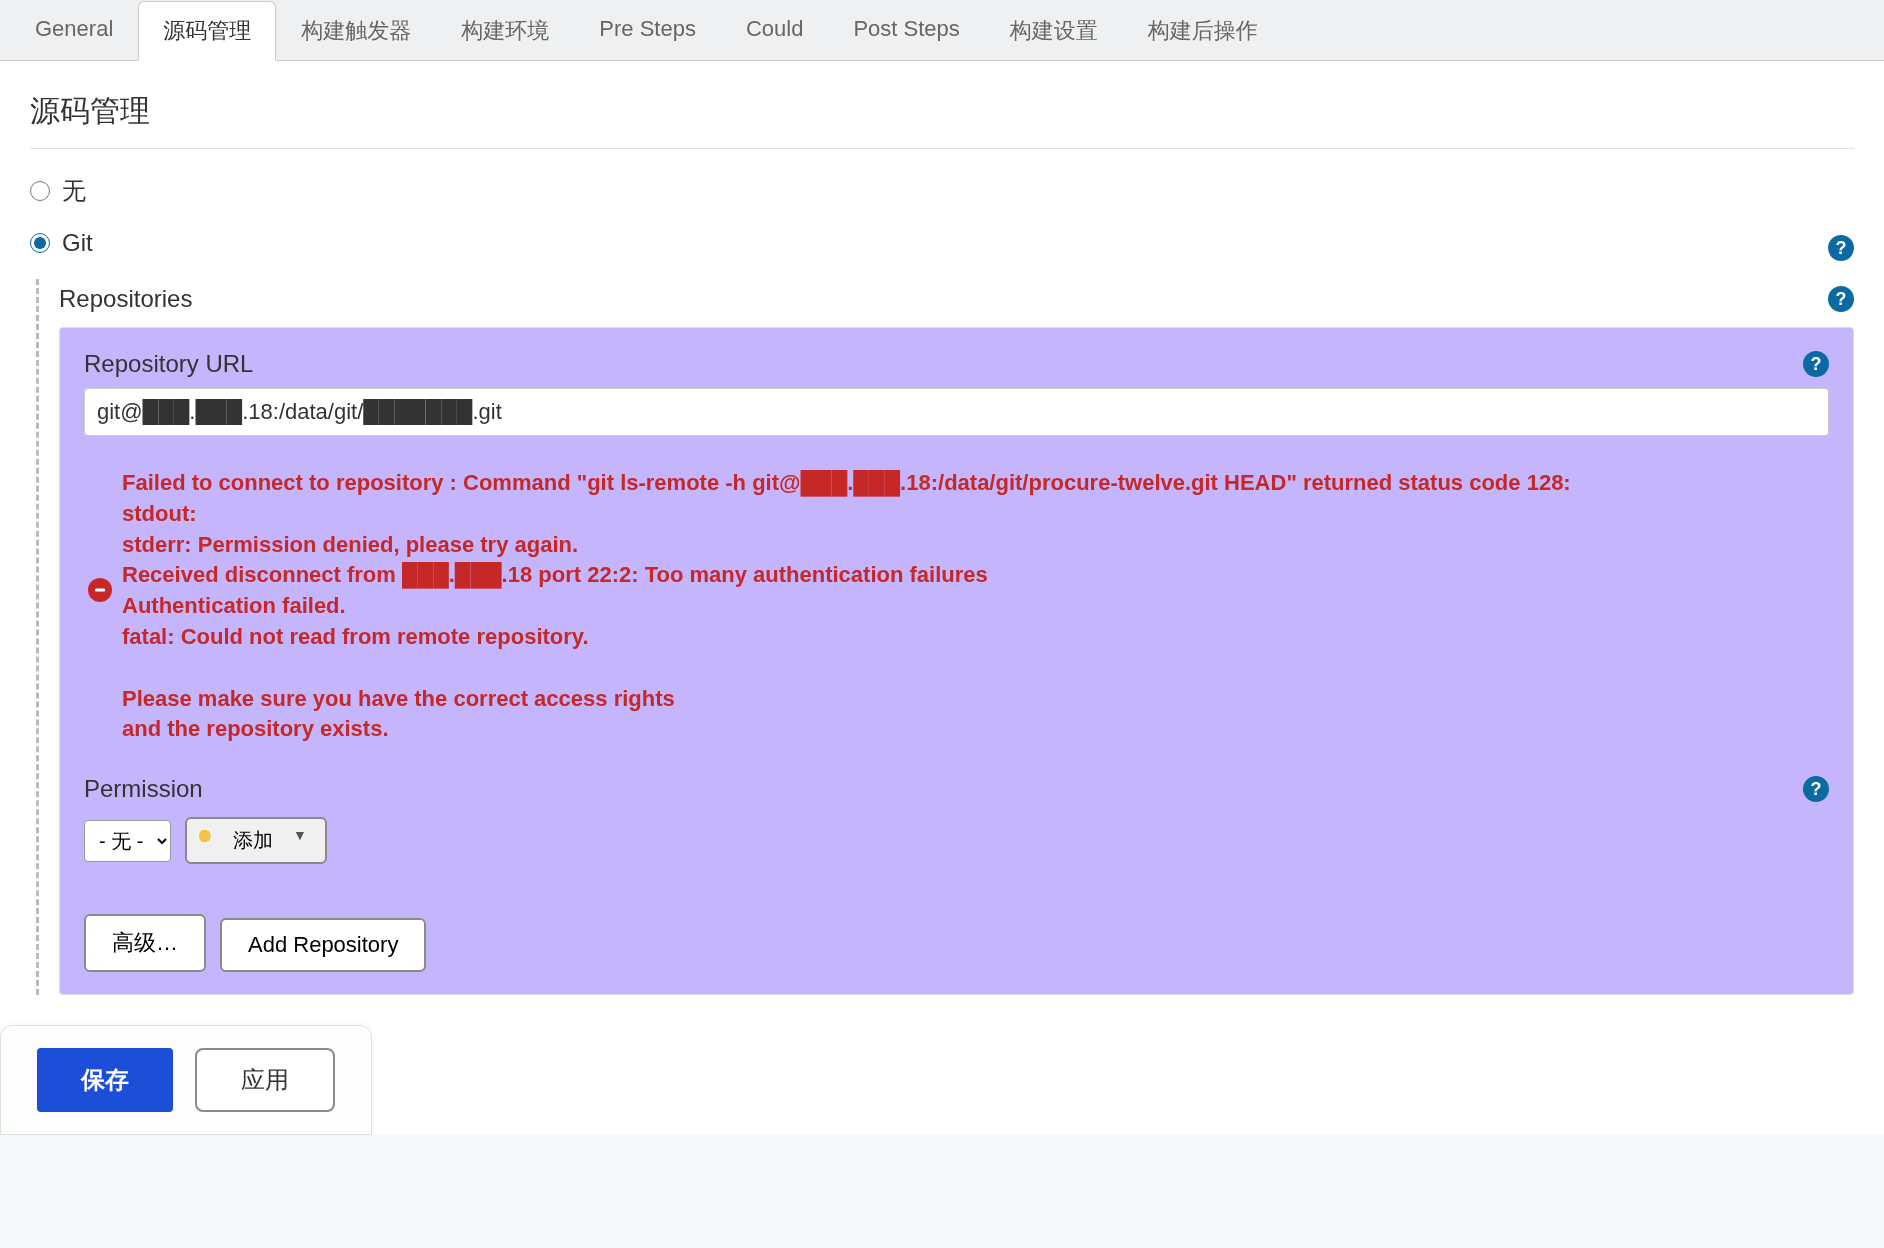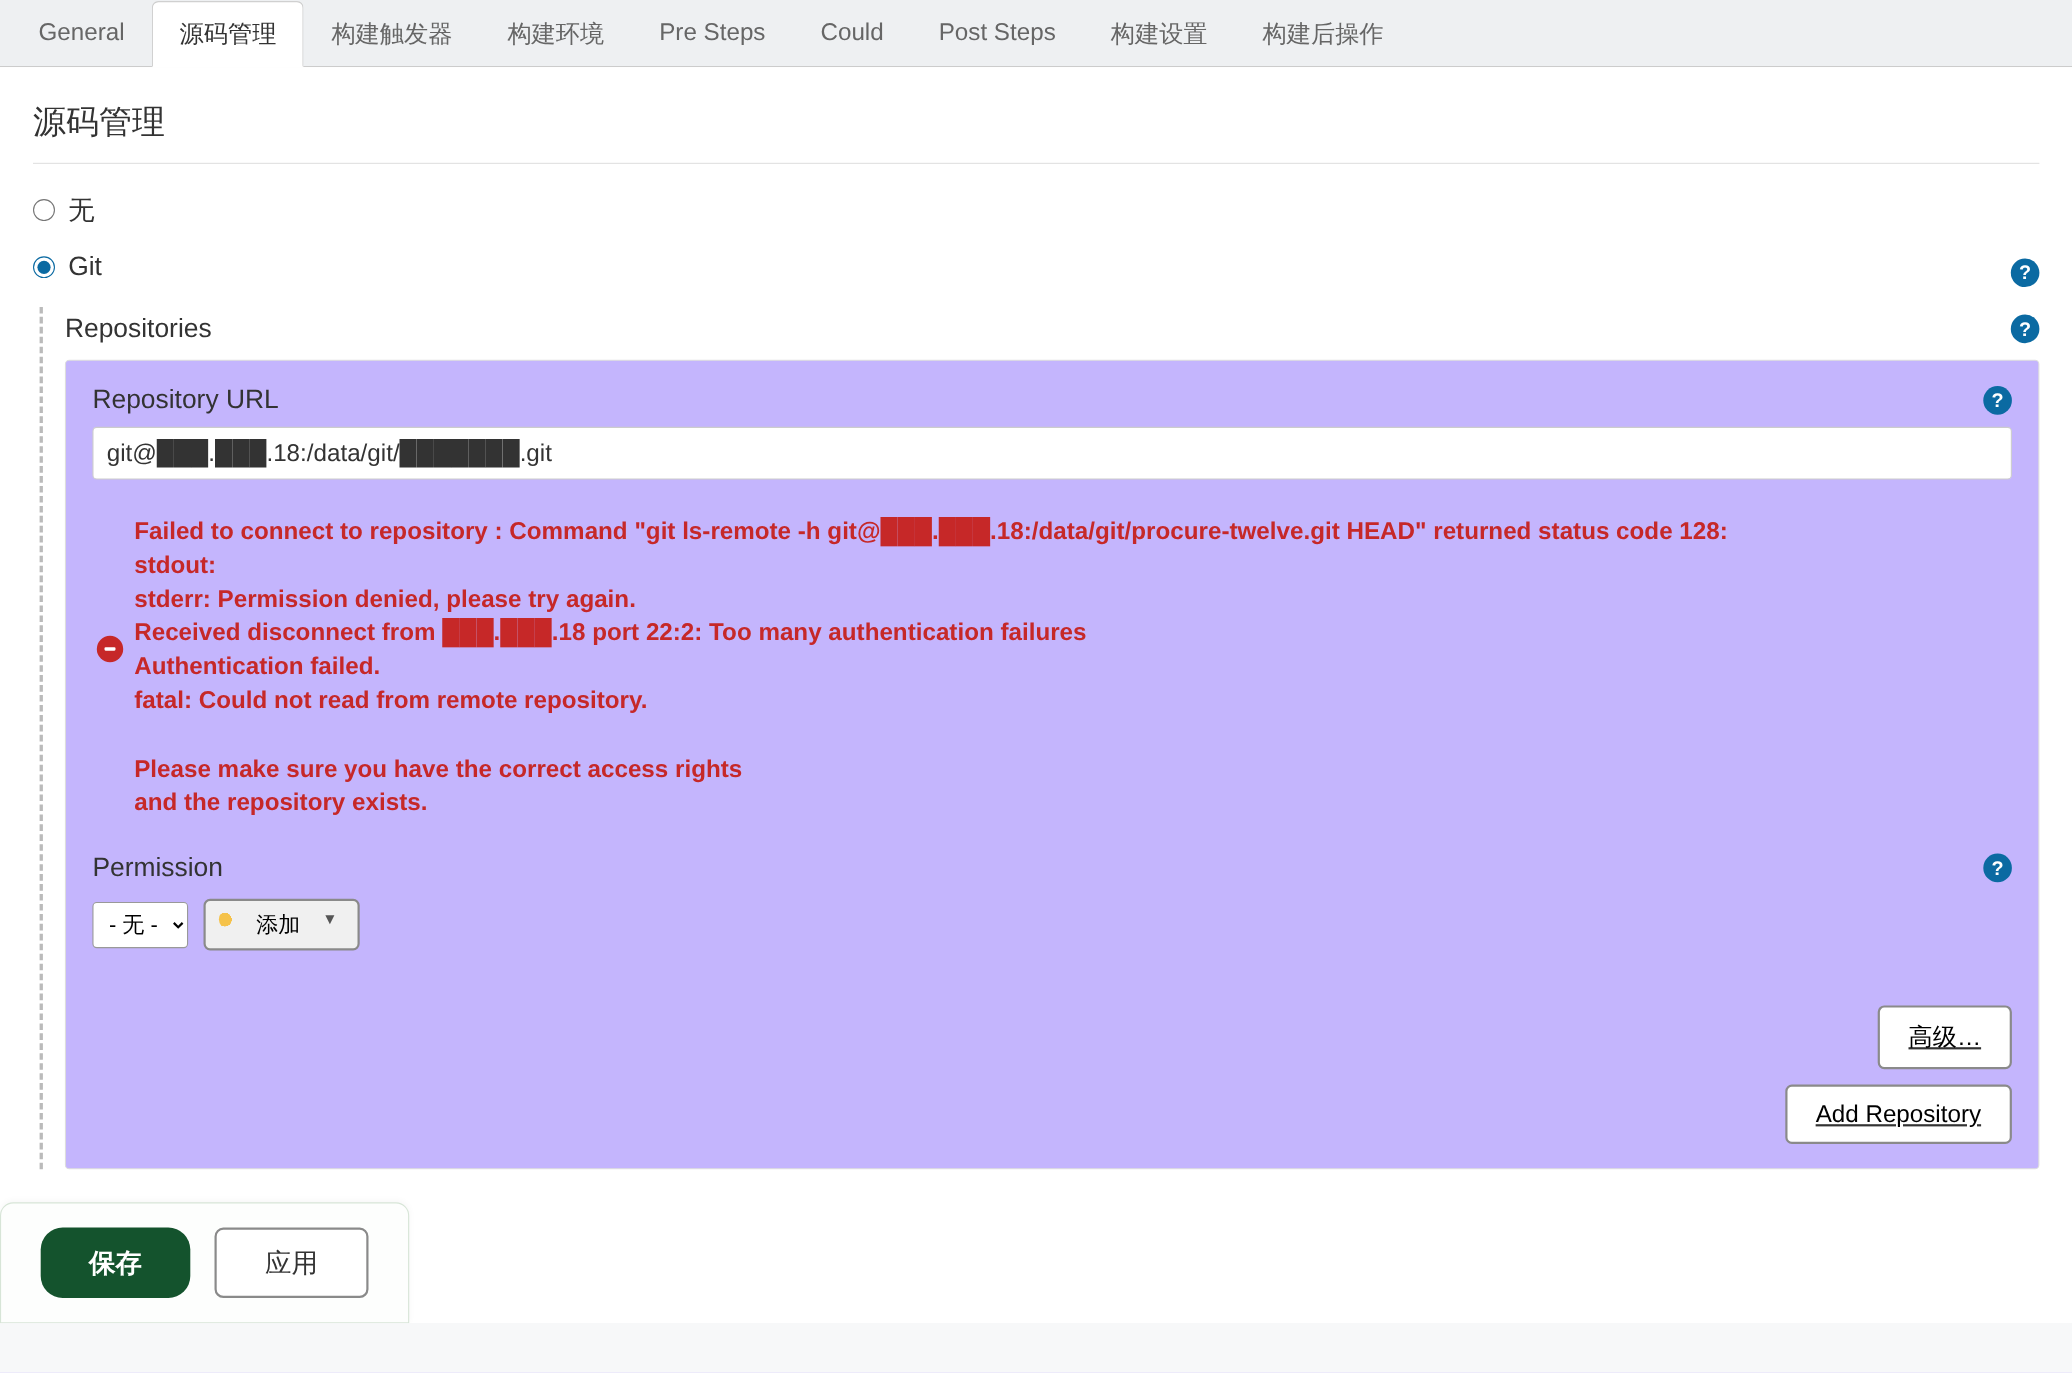--- a/index.html
+++ b/index.html
@@ -177,25 +177,24 @@
     .add-btn .key-icon {
       width: 18px; height: 18px;
       background: radial-gradient(circle at 30% 50%, #f5c24a 0 40%, transparent 41%);
       border-radius: 50%;
       position: relative;
     }
     .add-btn .caret { font-size: 14px; color: #555; margin-left: 4px; }
     
     .right-buttons {
       display: flex;
-      flex-direction: column;
+      flex-direction: row;
       gap: 14px;
       align-items: flex-end;
       margin-top: 50px;
-      text-decoration: underline;
     }
     .btn-outline {
       border: 2px solid #8a8a8a;
       border-radius: 6px;
       padding: 12px 26px;
       font-size: 22px;
       background: #fff;
       cursor: pointer;
       font-weight: 500;
     }
@@ -207,24 +206,24 @@
       bottom: 0;
       background: #fdfefd;
       border: 1px solid #d7e5d7;
       border-radius: 12px 12px 0 0;
       padding: 22px 36px;
       display: flex;
       gap: 22px;
       box-shadow: 0 -2px 6px rgba(0,0,0,0.03);
     }
     .btn-primary {
-      background: #14532d;
+      background: #1d4ed8;
       color: #fff;
       border: none;
-      border-radius: 20px;
+      border-radius: 4px;
       padding: 12px 44px;
       font-size: 24px;
       font-weight: 600;
       cursor: pointer;
     }
     .btn-secondary {
       background: #fff;
       color: #333;
       border: 2px solid #8a8a8a;
       border-radius: 8px;

